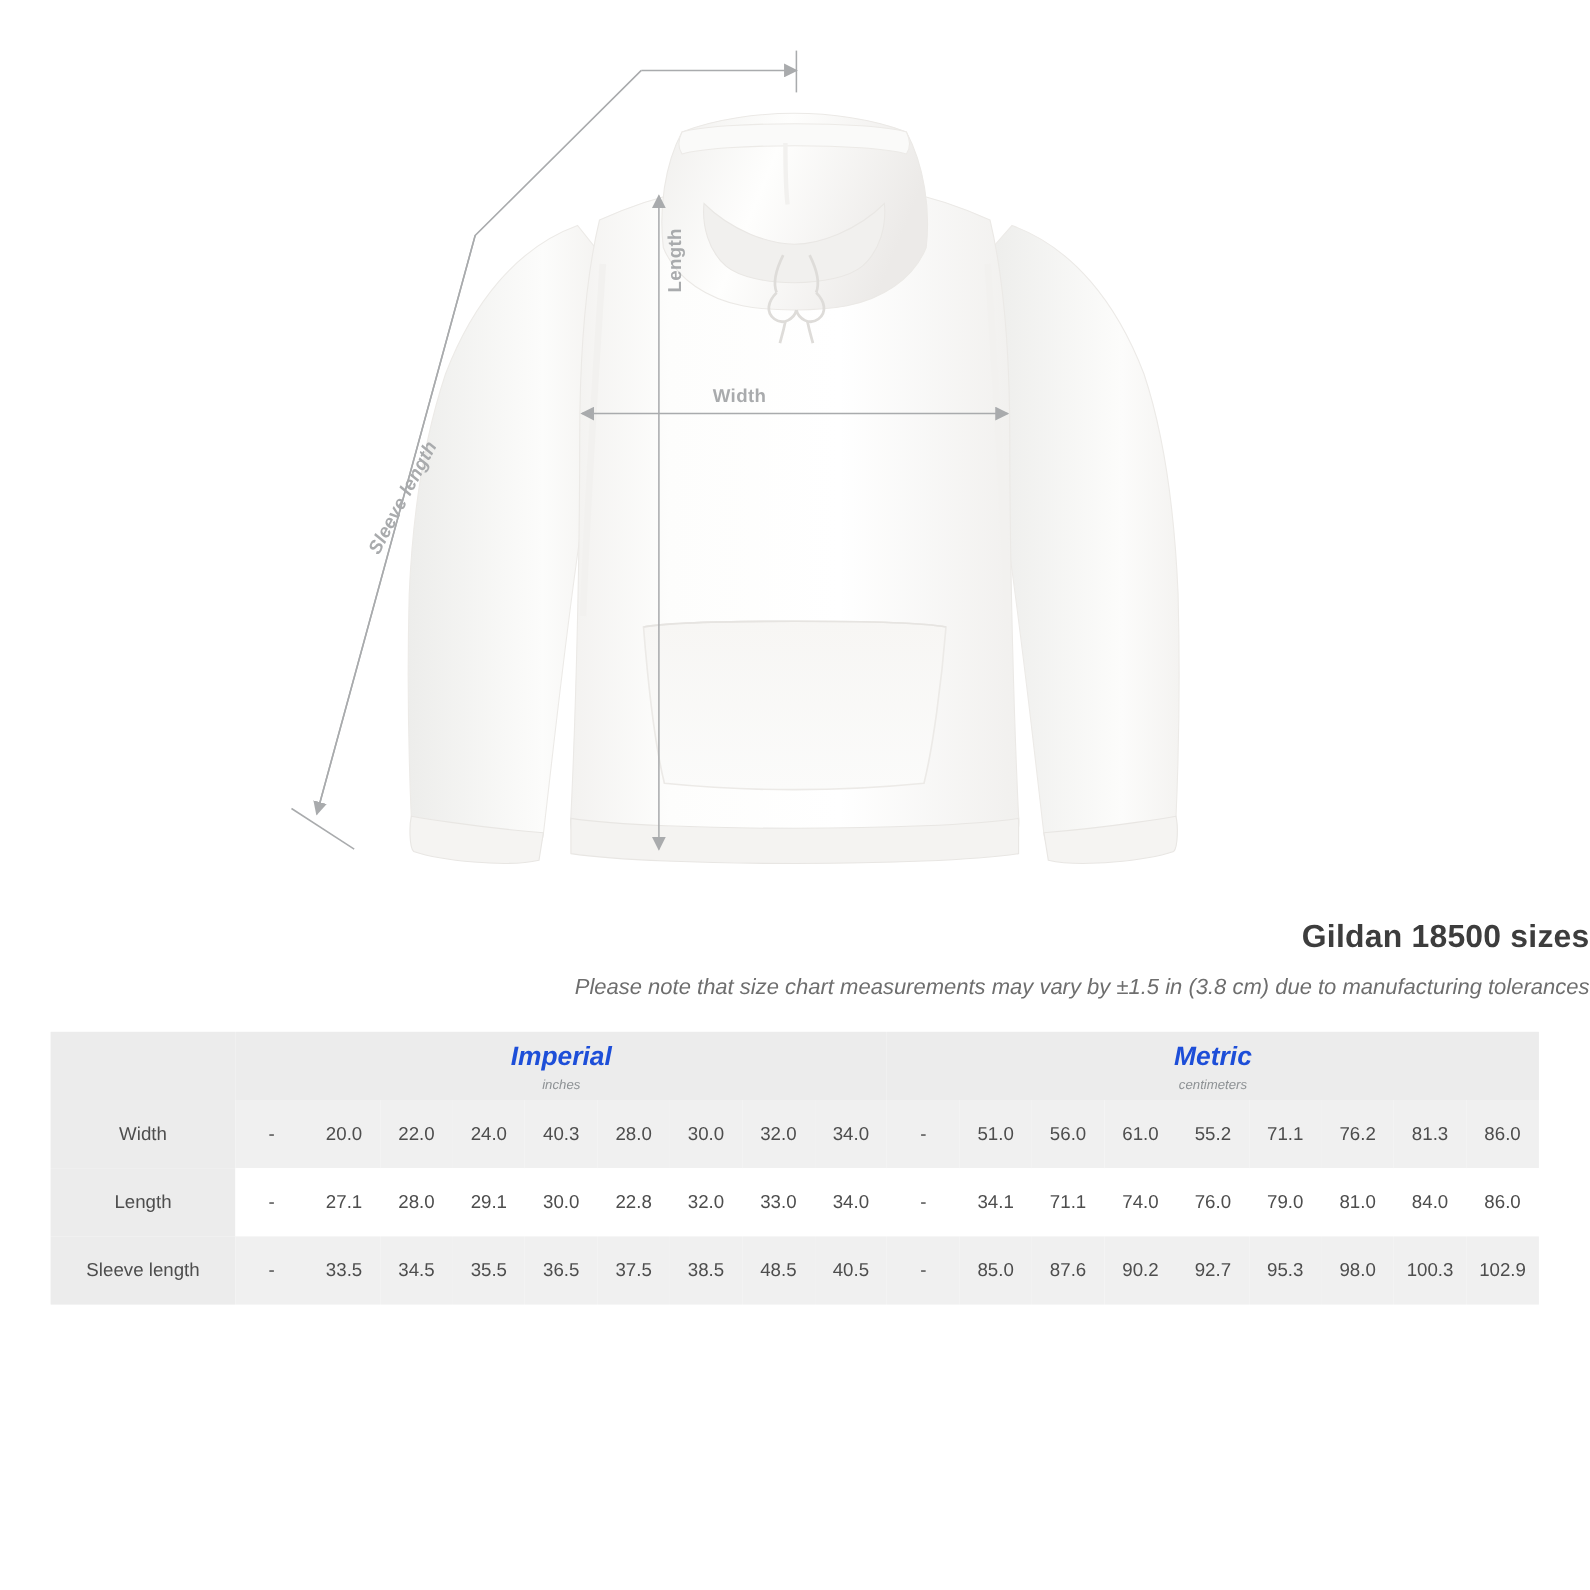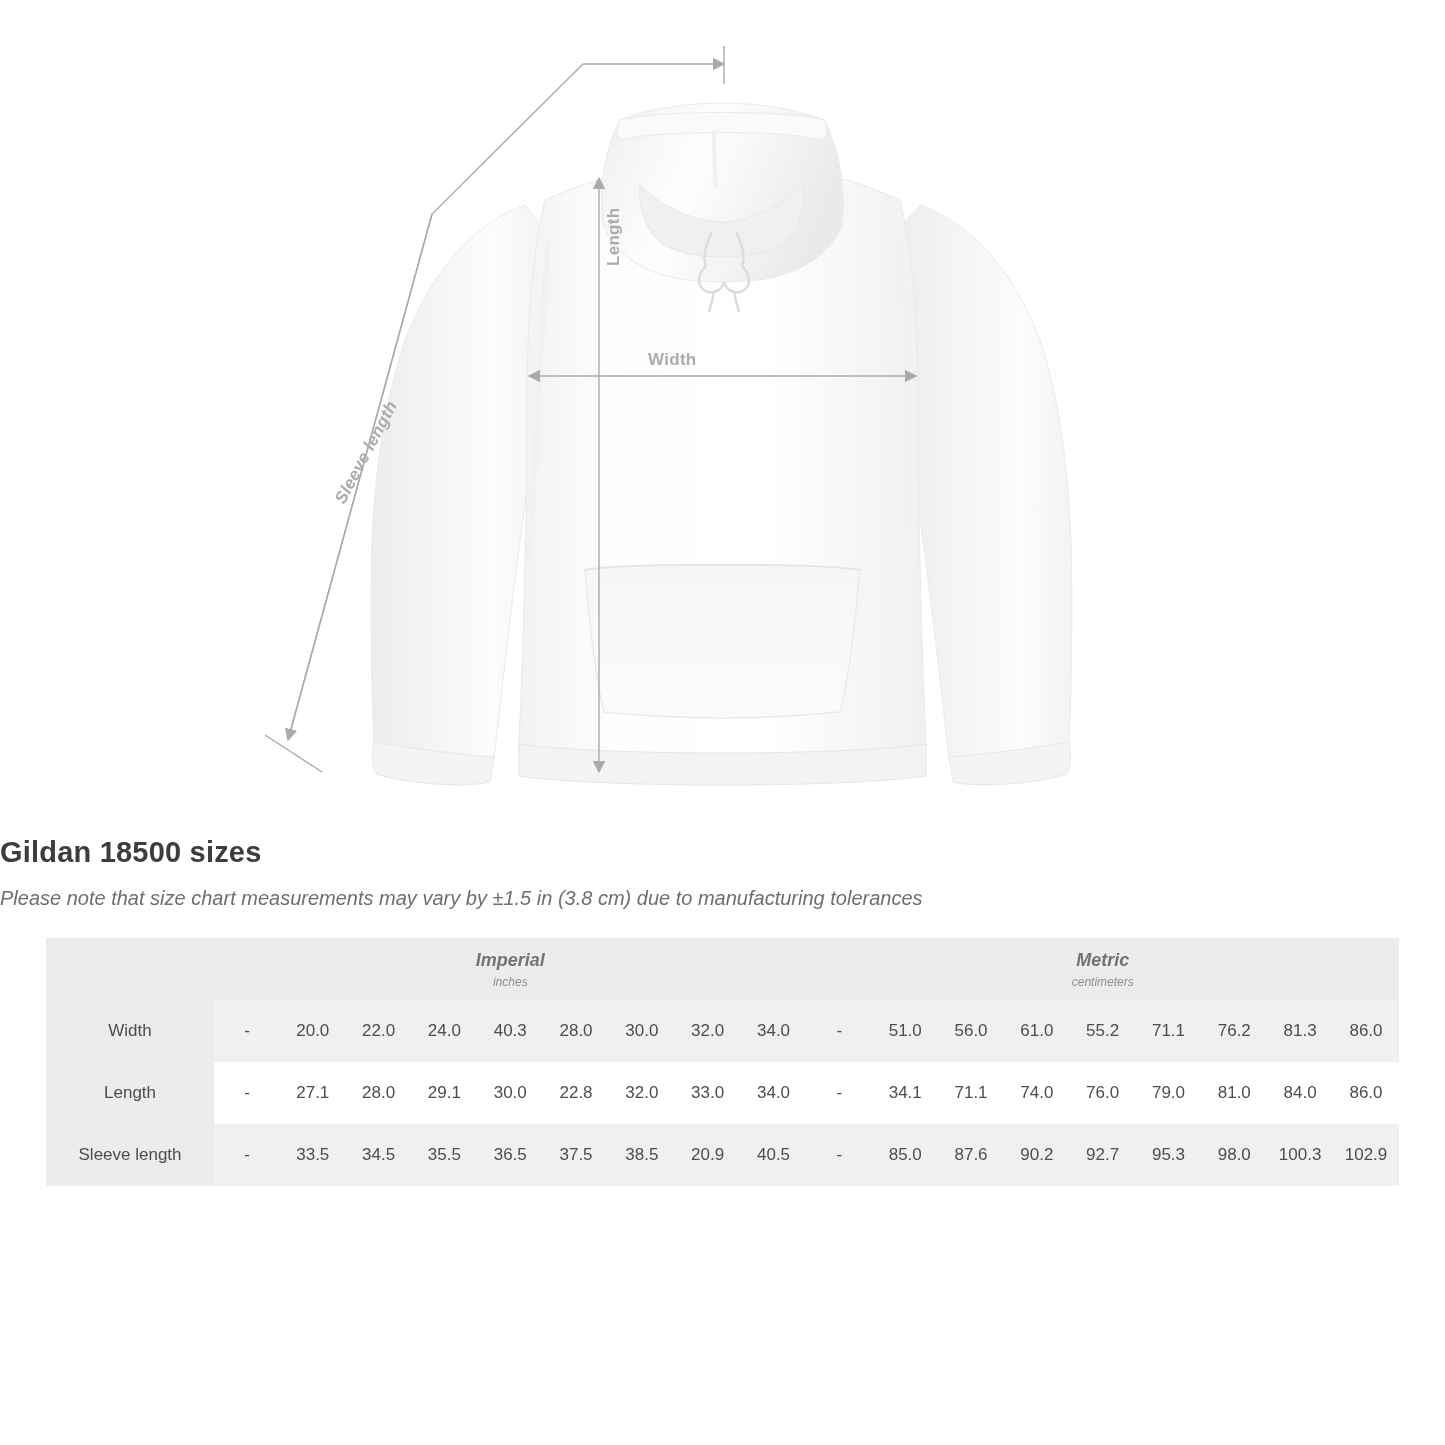--- a/index.html
+++ b/index.html
@@ -54,21 +54,21 @@
     left: 331px;
     top: 498px;
     transform: rotate(-62deg);
     transform-origin: left top;
     white-space: nowrap;
     font-style: italic;
   }
 
   
   .title-block {
-    text-align: left;
+    text-align: right;
     margin-top: 6px;
   }
   .chart-title {
     font-size: 29px;
     font-weight: bold;
     color: #3d3d3d;
     letter-spacing: 0.2px;
   }
   .chart-note {
     margin-top: 18px;
@@ -94,24 +94,24 @@
     font-weight: normal;
     padding: 0;
     height: 62px;
     border: none;
   }
   .unit-head {
     background: #ececec;
     height: 108px;
   }
   .unit-title {
-    font-size: 18px;
+    font-size: 24px;
     font-weight: bold;
     font-style: italic;
-    color: #737373;
+    color: #1d4ed8;
     line-height: 1.25;
   }
   .unit-sub {
     font-size: 12px;
     font-style: italic;
     color: #8d9194;
     margin-top: 3px;
   }
   .row-head td {
     background: #ffffff;
@@ -344,21 +344,21 @@
 
         <tr class="row-alt">
           <td class="lbl">Sleeve length</td>
           <td>-</td>
           <td>33.5</td>
           <td>34.5</td>
           <td>35.5</td>
           <td>36.5</td>
           <td>37.5</td>
           <td>38.5</td>
-          <td>20.9</td>
+          <td>48.5</td>
           <td>40.5</td>
           <td>-</td>
           <td>85.0</td>
           <td>87.6</td>
           <td>90.2</td>
           <td>92.7</td>
           <td>95.3</td>
           <td>98.0</td>
           <td>100.3</td>
           <td>102.9</td>

